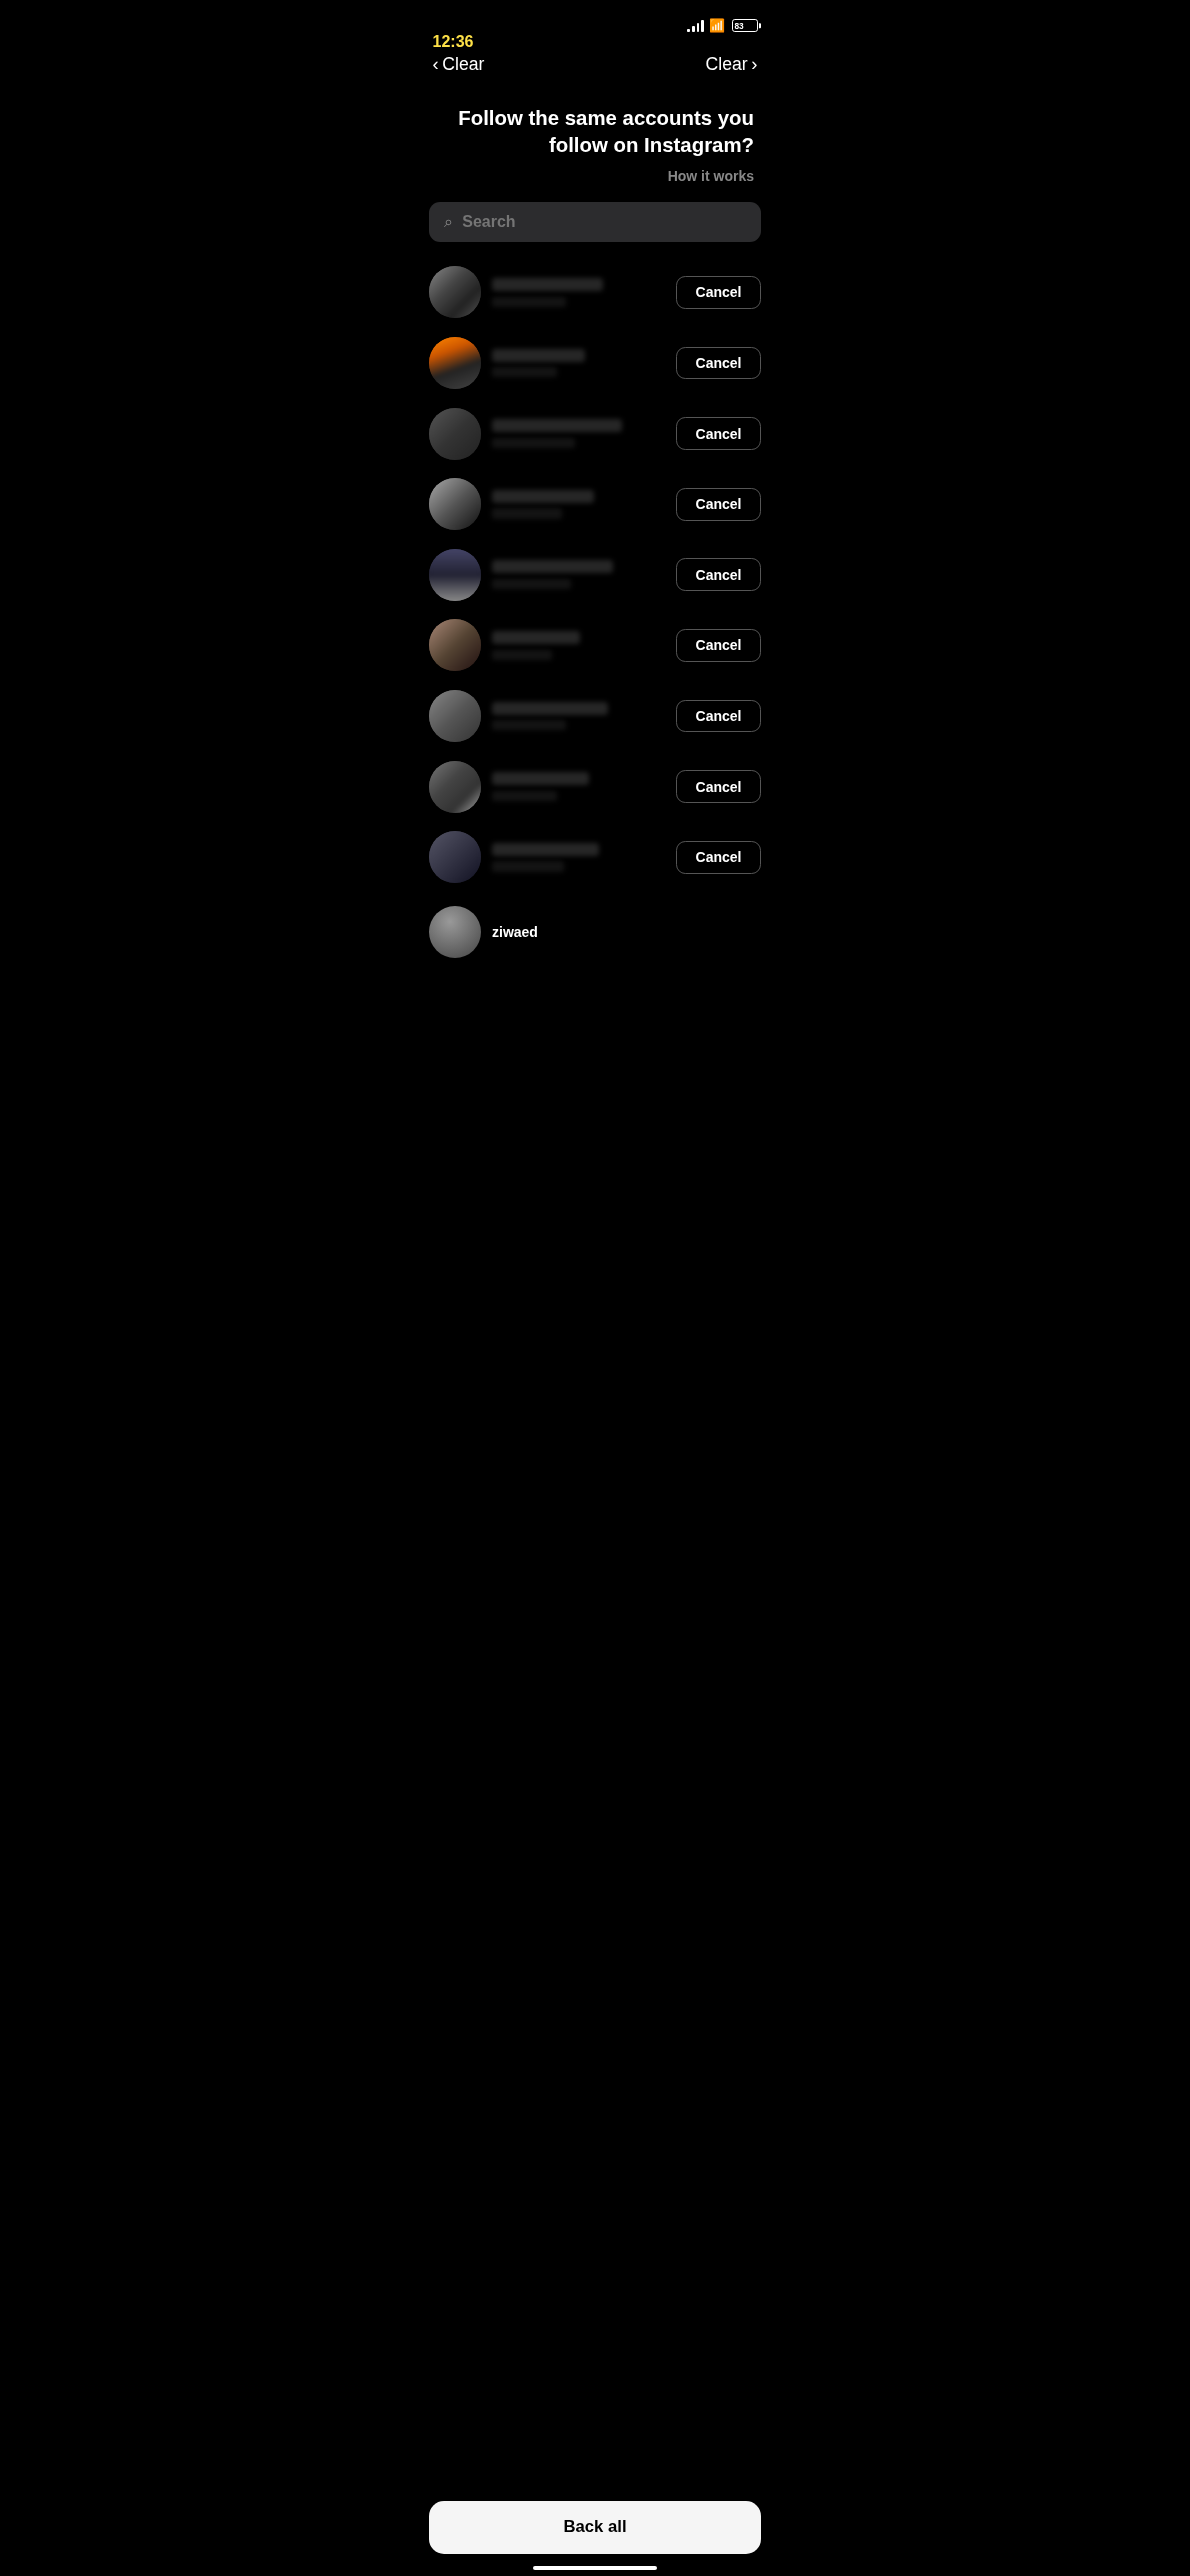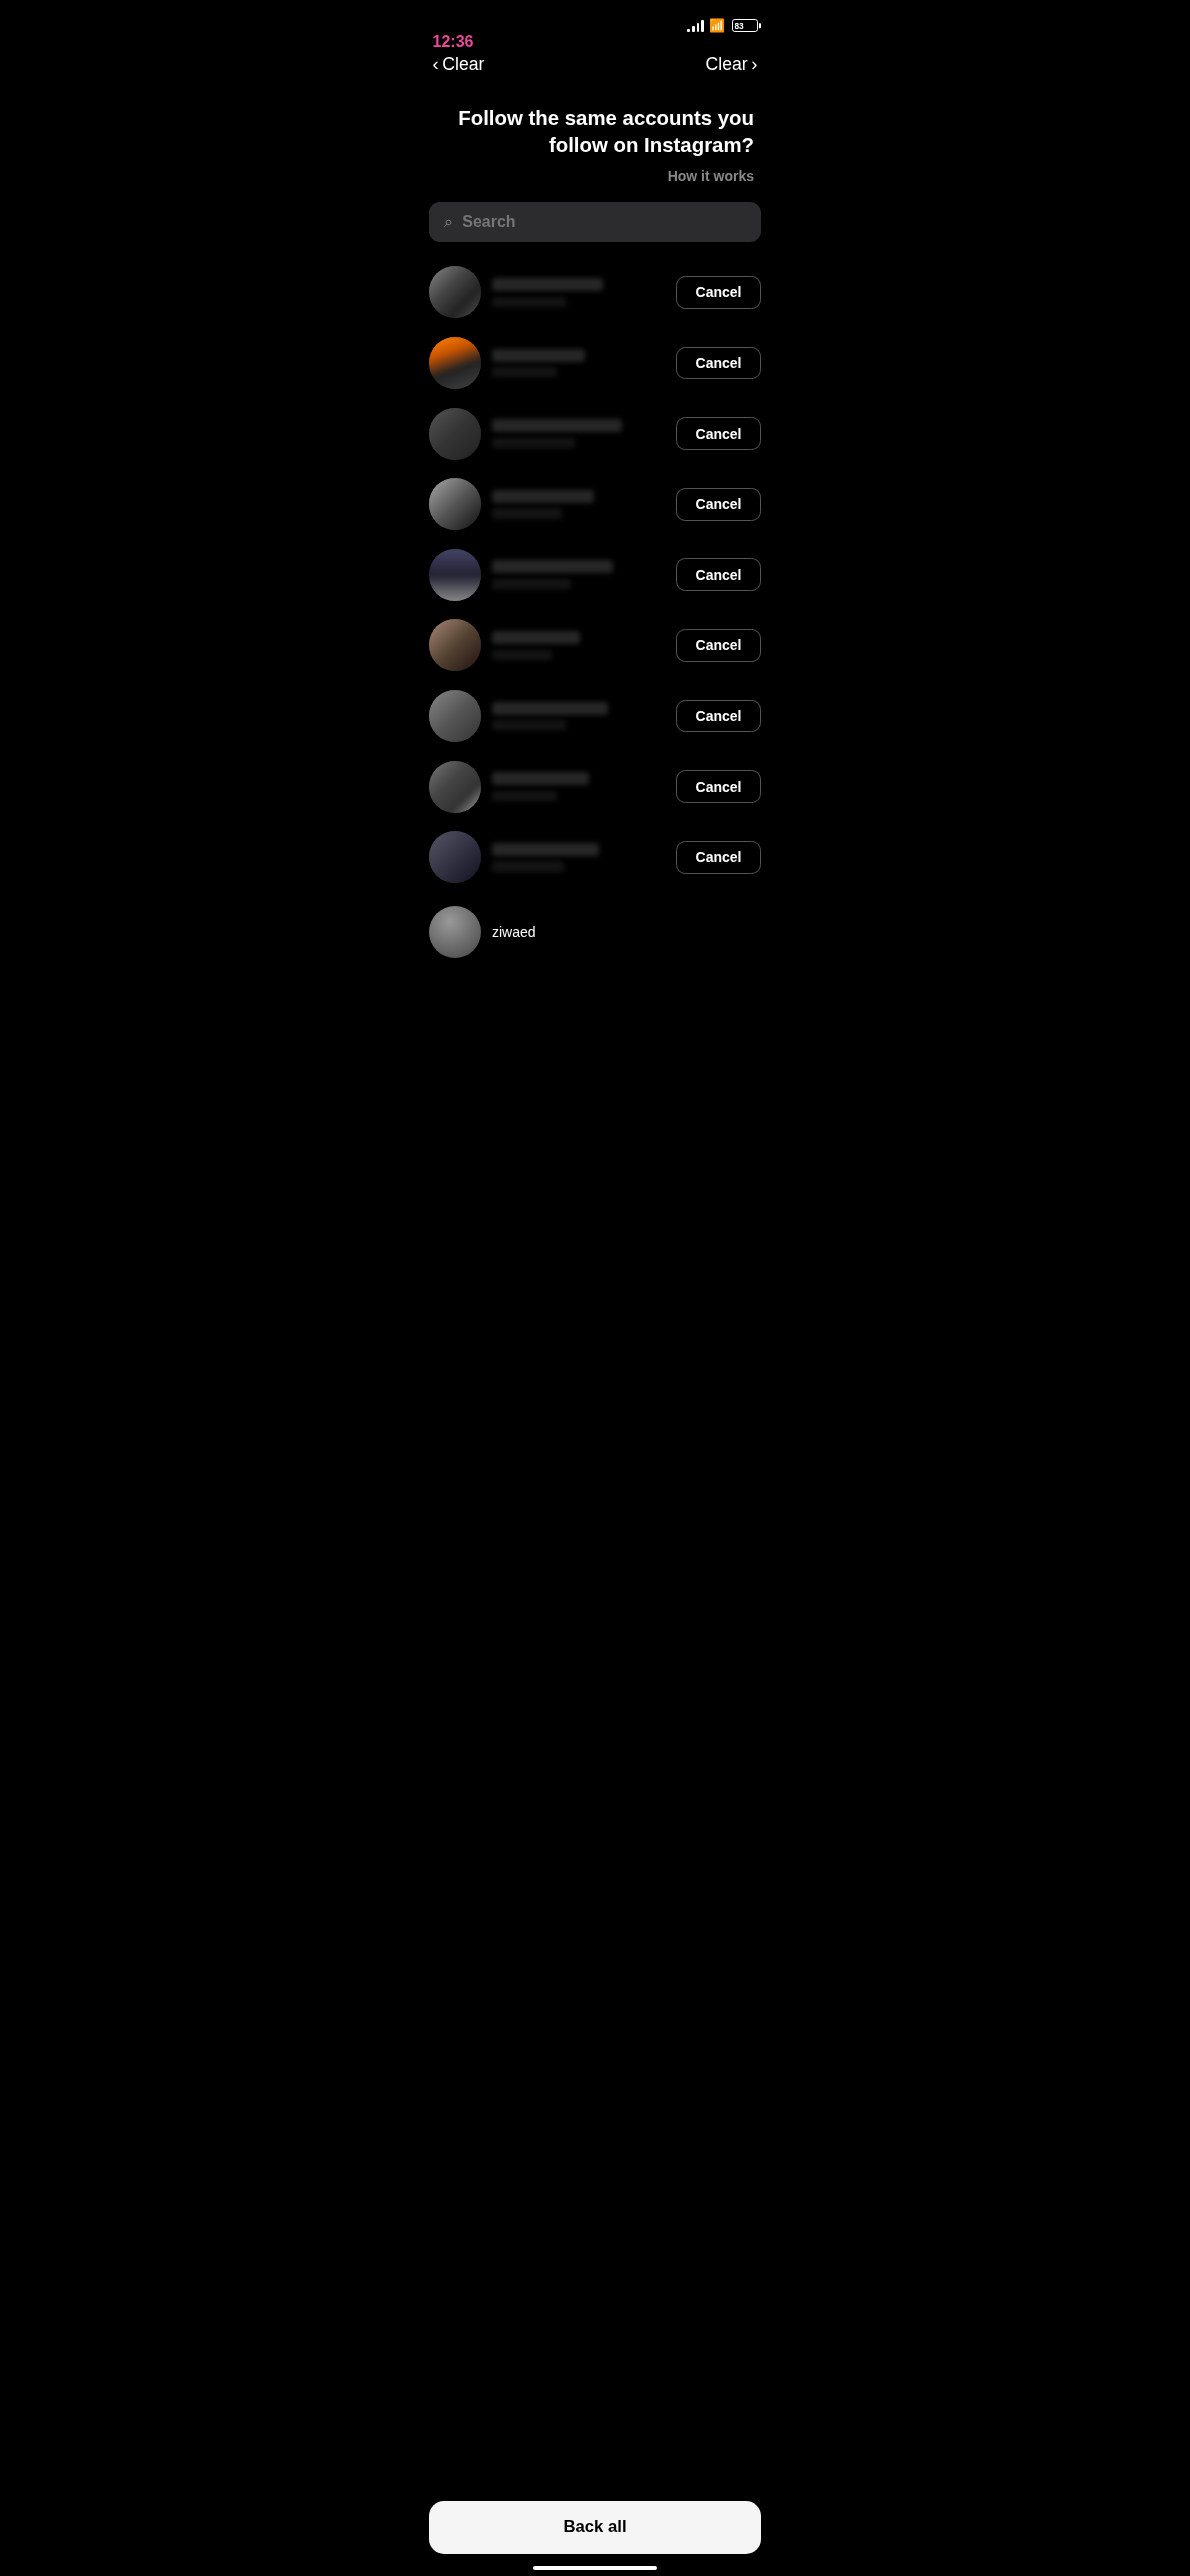--- a/index.html
+++ b/index.html
@@ -25,21 +25,21 @@
       display: flex;
       justify-content: space-between;
       align-items: center;
       padding: 13px 18.5px 7.4px;
       height: 46px;
     }
 
     .status-time {
       font-size: 16px;
       font-weight: 600;
-      color: #ec4899;
+      color: #fde047;
       margin-top: 32px;
     }
 
     .status-icons {
       display: flex;
       align-items: center;
       gap: 5.6px;
     }
 
     .signal-bars {
@@ -445,21 +445,21 @@
       <div class="sub-blur-bar" style="width:72px;"></div>
     </div>
     <button class="cancel-button">Cancel</button>
   </div>
 
   <div class="account-item" style="padding-bottom:0;">
     <div class="account-avatar" style="background:#666;">
       <div style="width:100%;height:100%;background:radial-gradient(circle at 40% 30%,#999,#444);"></div>
     </div>
     <div class="account-info">
-      <div style="font-size:14px;color:#fff;font-weight:400;">ziwaed</div>
+      <div style="font-size:14px;color:#fff;font-weight:700;">ziwaed</div>
     </div>
   </div>
 
 </div>
 
 <div class="clear-all-container">
   <button class="clear-all-button">Back all</button>
 </div>
 
 <div class="home-indicator"></div>

